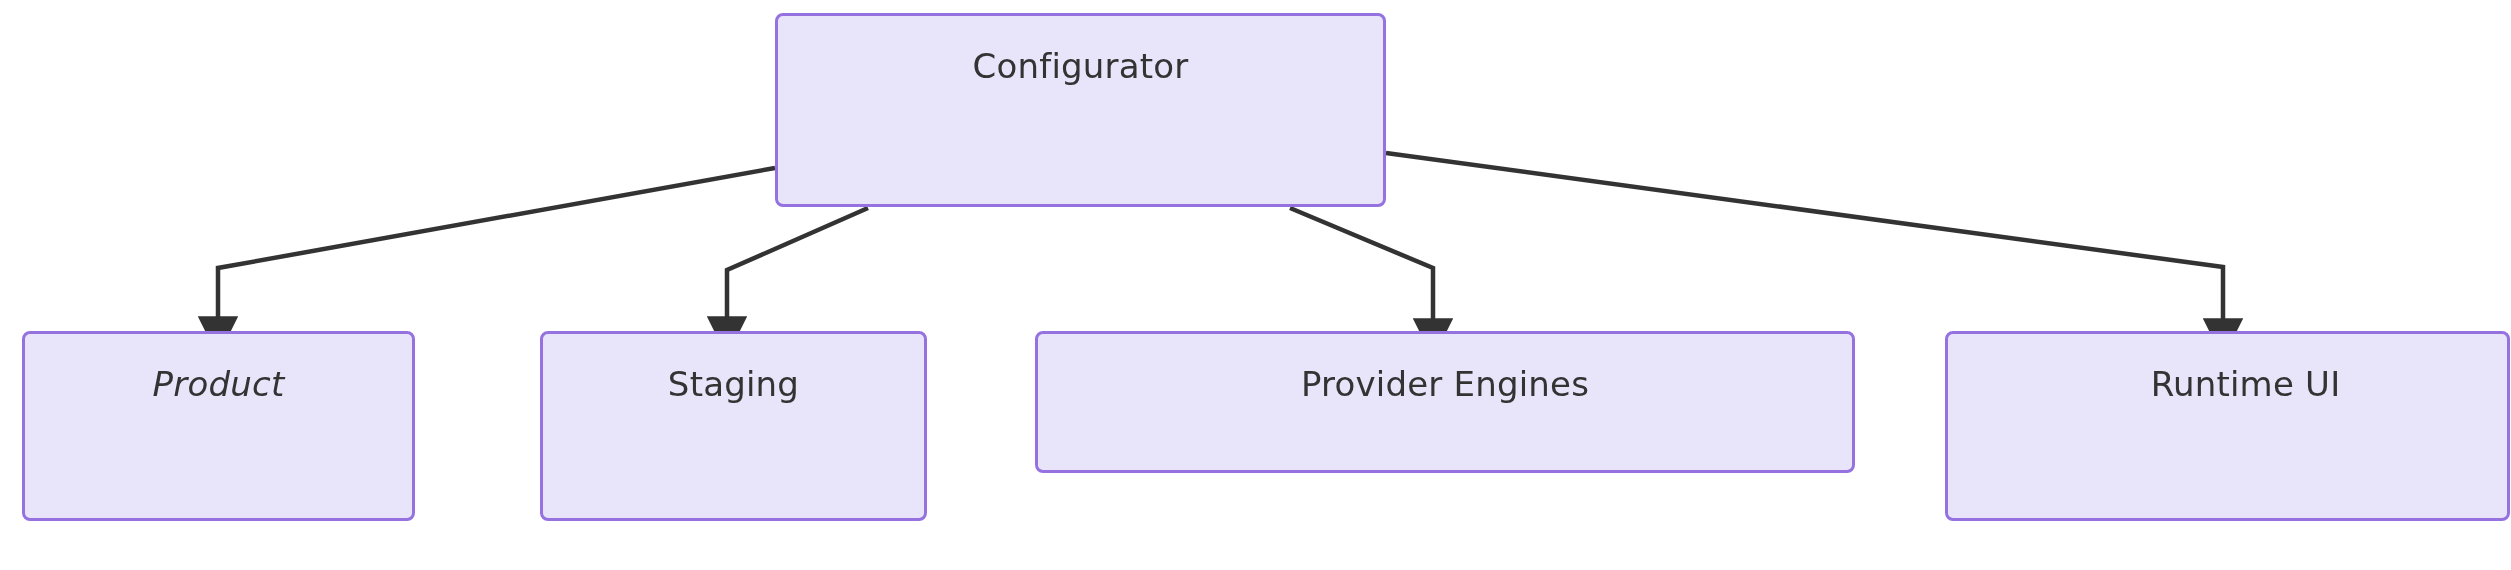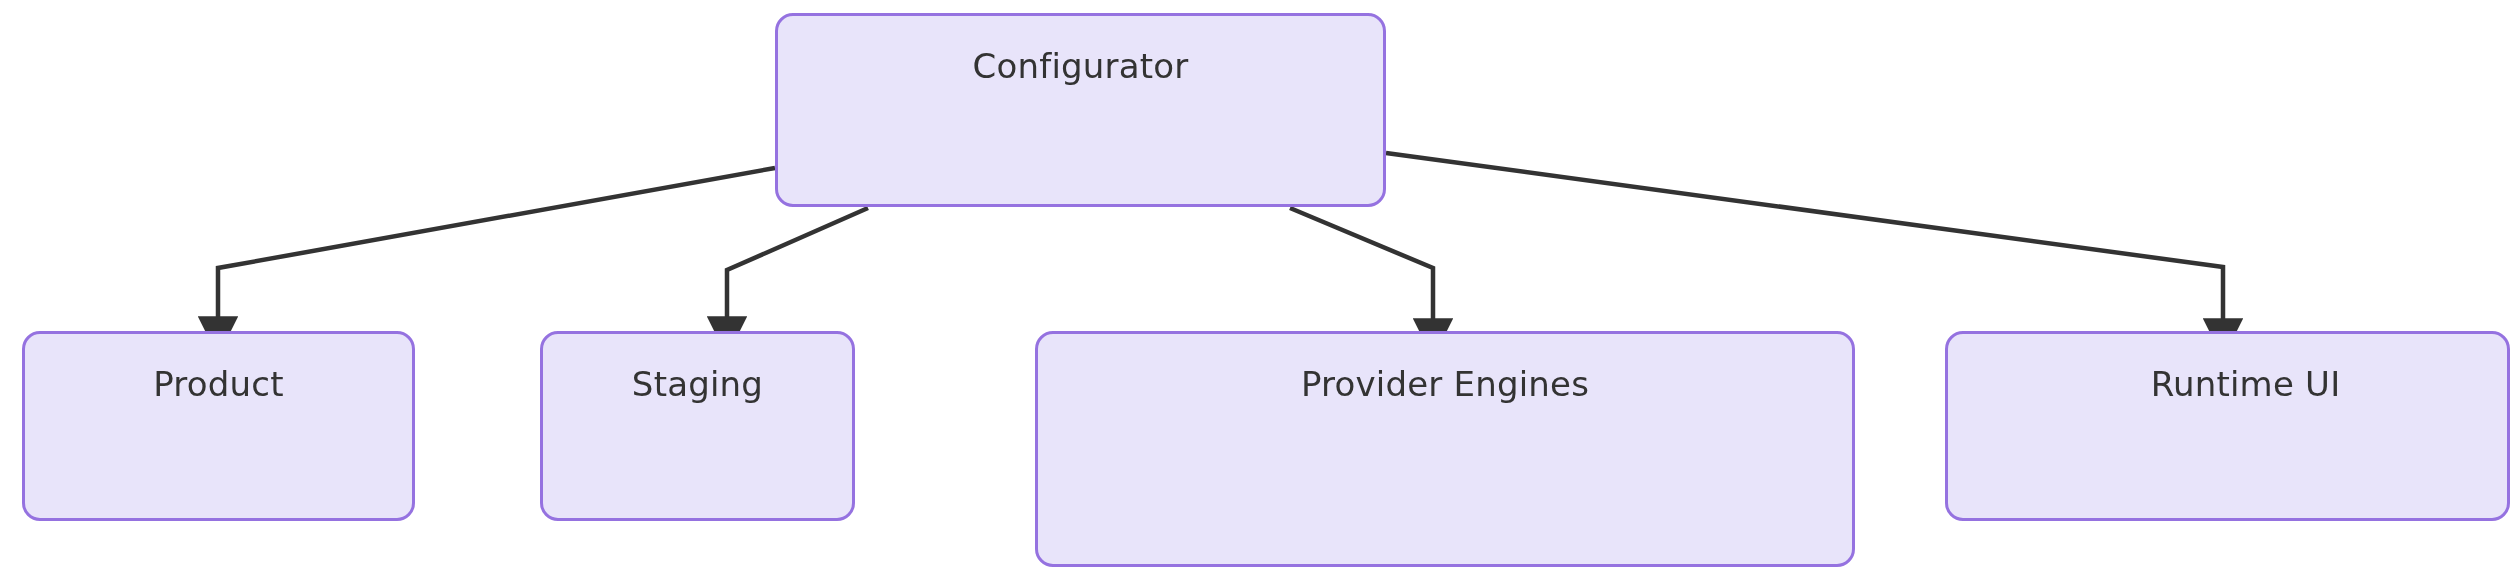--- a/index.html
+++ b/index.html
@@ -24,21 +24,21 @@
     top: 0;
     width: 2511px;
     height: 570px;
     pointer-events: none;
   }
   .node {
     position: absolute;
     box-sizing: border-box;
     background: #e8e4fa;
     border: 3px solid #9572e0;
-    border-radius: 18px;
+    border-radius: 8px;
     display: flex;
     justify-content: center;
   }
   .node-label {
     font-family: "DejaVu Sans", sans-serif;
     font-size: 34px;
     line-height: 1;
     color: #333333;
     white-space: nowrap;
     text-align: center;
@@ -64,29 +64,29 @@
 
     <polyline fill="none" stroke="#333333" stroke-width="4.5" stroke-linejoin="miter" stroke-linecap="butt" marker-end="url(#arrowhead)" points="1290,208 1433,268 1433,320"></polyline>
 
     <polyline fill="none" stroke="#333333" stroke-width="4.5" stroke-linejoin="miter" stroke-linecap="butt" marker-end="url(#arrowhead)" points="1386,153 2223,267 2223,320"></polyline>
   </svg>
 
   <div class="node" id="node-configurator" style="left: 775px; top: 13px; width: 611px; height: 194px; background: rgb(232, 228, 250); border-color: rgb(149, 114, 224);">
     <span class="node-label" style="color: rgb(51, 51, 51);">Configurator</span>
   </div>
 
-  <div class="node" id="node-product" style="left: 22px; top: 331px; width: 393px; height: 190px; background: rgb(232, 228, 250); border-color: rgb(149, 114, 224);">
+  <div class="node" id="node-product" style="left: 22px; top: 331px; width: 393px; height: 190px; background: rgb(232, 228, 250); border-color: rgb(149, 114, 224); font-style: italic;">
     <span class="node-label" style="color: rgb(51, 51, 51);">Product</span>
   </div>
 
-  <div class="node" id="node-staging" style="left: 540px; top: 331px; width: 315px; height: 190px; background: rgb(232, 228, 250); border-color: rgb(149, 114, 224);">
+  <div class="node" id="node-staging" style="left: 540px; top: 331px; width: 387px; height: 190px; background: rgb(232, 228, 250); border-color: rgb(149, 114, 224);">
     <span class="node-label" style="color: rgb(51, 51, 51);">Staging</span>
   </div>
 
-  <div class="node" id="node-provider-engines" style="left: 1035px; top: 331px; width: 820px; height: 236px; background: rgb(232, 228, 250); border-color: rgb(149, 114, 224);">
+  <div class="node" id="node-provider-engines" style="left: 1035px; top: 331px; width: 820px; height: 142px; background: rgb(232, 228, 250); border-color: rgb(149, 114, 224);">
     <span class="node-label" style="color: rgb(51, 51, 51);">Provider Engines</span>
   </div>
 
   <div class="node" id="node-runtime-ui" style="left: 1945px; top: 331px; width: 565px; height: 190px; background: rgb(232, 228, 250); border-color: rgb(149, 114, 224);">
     <span class="node-label" style="color: rgb(51, 51, 51); margin-left: 36px;">Runtime UI</span>
   </div>
 
 </div>
 
 </body></html>

